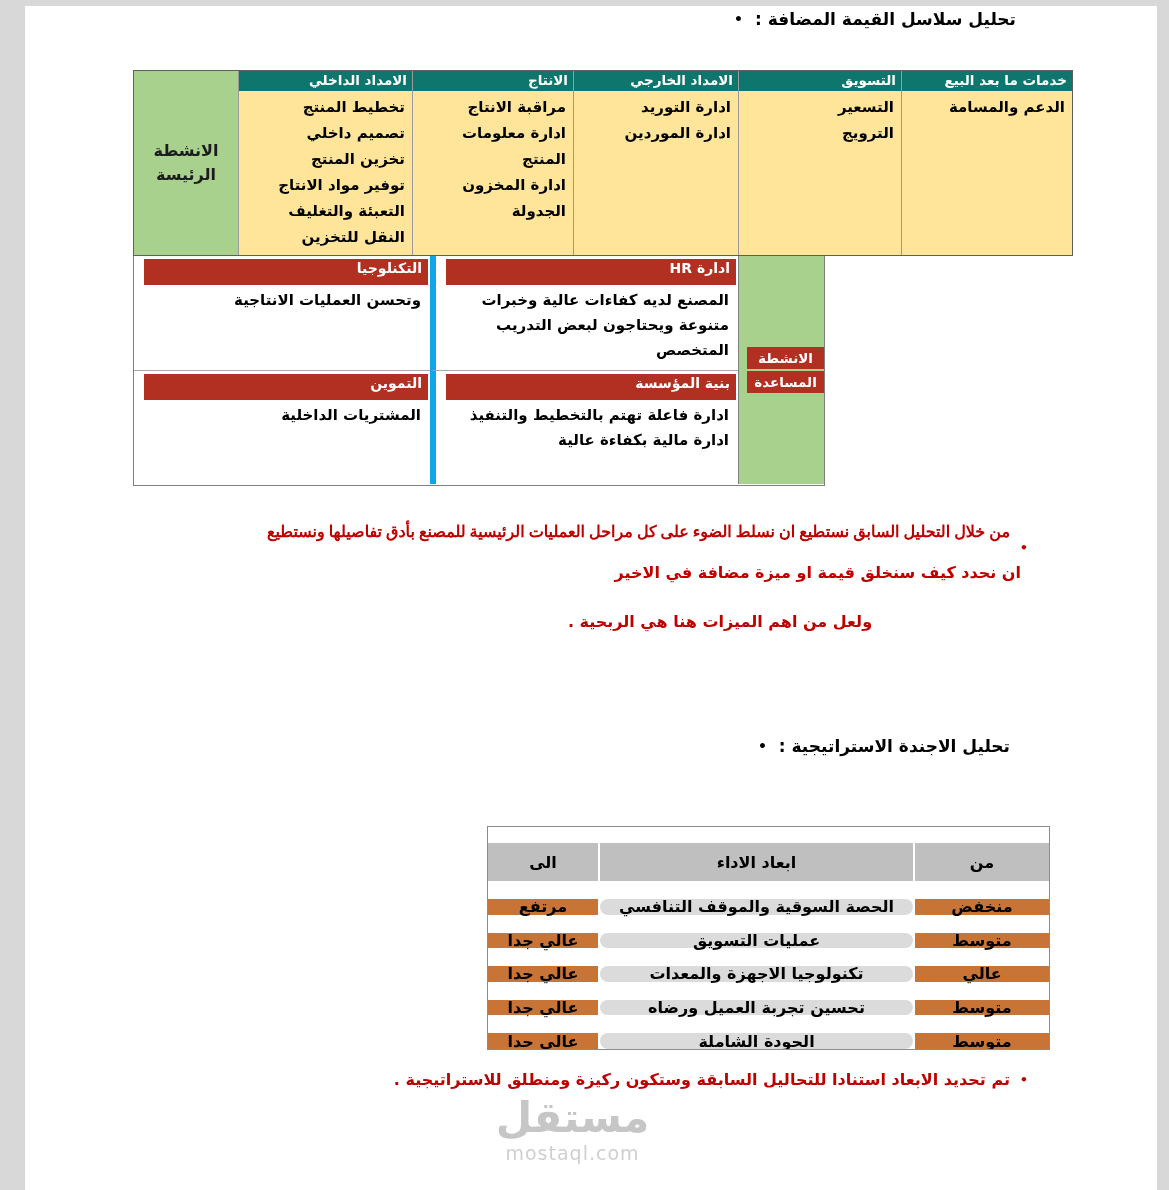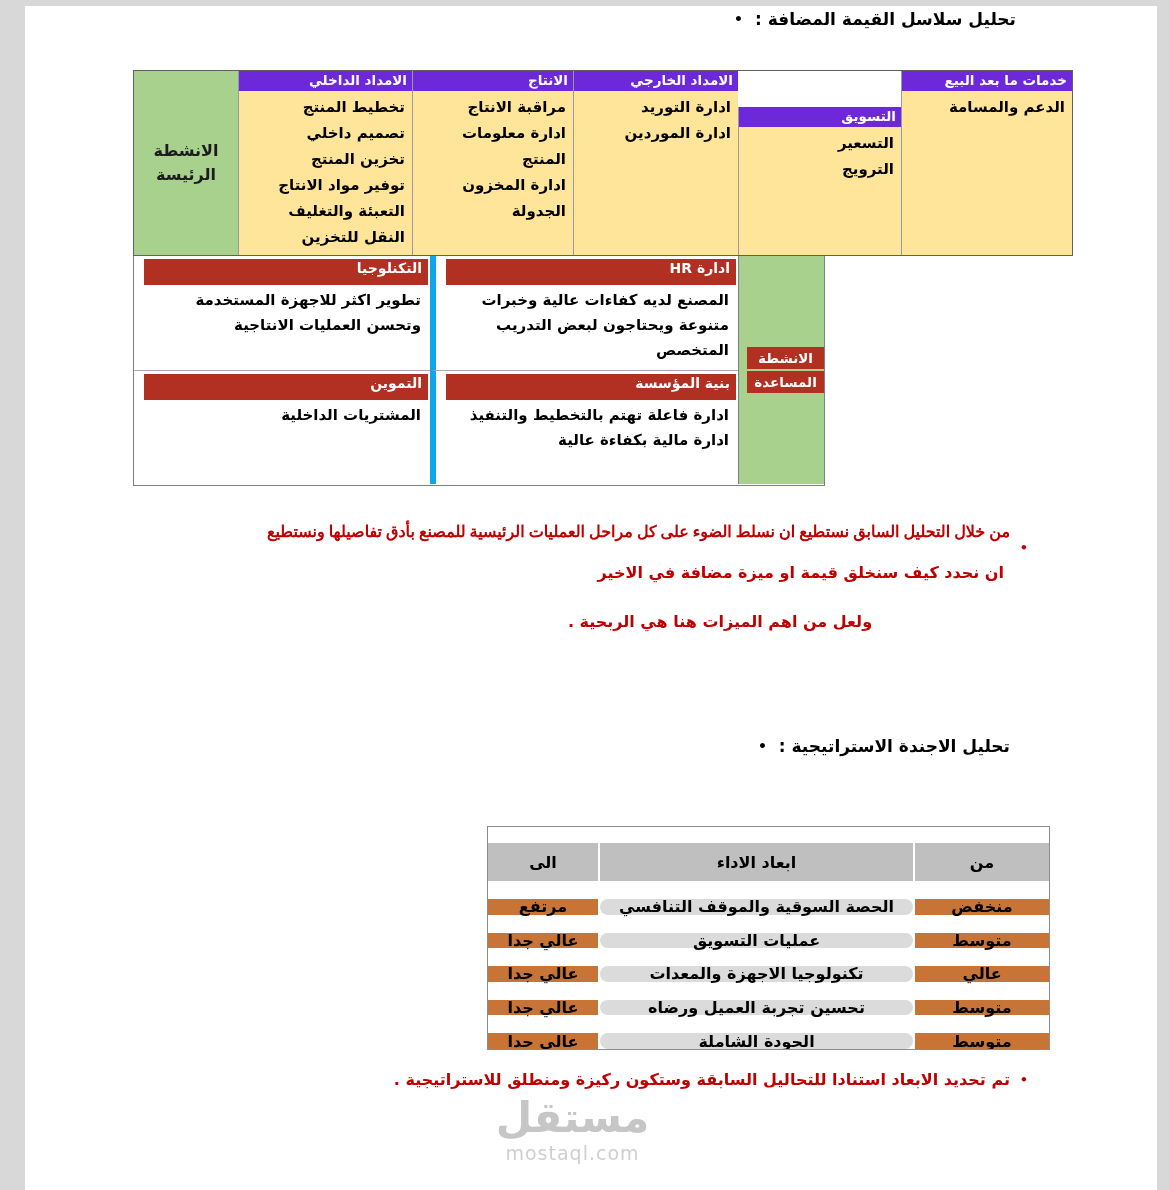--- a/index.html
+++ b/index.html
@@ -29,21 +29,21 @@
     display:flex; border:1px solid #5f5f5f; background:#fff; overflow:hidden;
   }
   .vc-green {
     width:104px; flex-shrink:0; background:#A9D18E;
     display:flex; flex-direction:column; justify-content:center; align-items:center;
     font-weight:bold; font-size:16px; color:#1c1c1c; line-height:24px;
   }
   .vc-col { display:flex; flex-direction:column; border-left:1px solid #9a9a9a; flex-shrink:0; }
   .vc-col:last-child { flex:1; }
   .vc-head {
-    height:20px; background:#6d28d9; color:#fff; font-weight:bold; font-size:13.5px;
+    height:20px; background:#0f766e; color:#fff; font-weight:bold; font-size:13.5px;
     text-align:right; padding:1px 5px 0 0; white-space:nowrap;
   }
   .vc-body {
     flex:1; background:#FFE599; text-align:right; font-weight:bold; font-size:15px;
     line-height:26px; padding:3px 7px 0 2px; color:#000;
   }
 
   
   .sup {
     position:absolute; left:133px; top:256px; width:692px; height:230px;
@@ -141,41 +141,40 @@
   </div>
 
   <div class="vc-col" style="width:165px;">
     <div class="vc-head ar">الامداد الخارجي</div>
     <div class="vc-body">
       <div class="ar">ادارة التوريد</div>
       <div class="ar">ادارة الموردين</div>
     </div>
   </div>
 
-  <div class="vc-col" style="width:163px;margin-top:36px;">
+  <div class="vc-col" style="width:163px;">
     <div class="vc-head ar">التسويق</div>
     <div class="vc-body">
       <div class="ar">التسعير</div>
       <div class="ar">الترويج</div>
     </div>
   </div>
 
   <div class="vc-col">
     <div class="vc-head ar">خدمات ما بعد البيع</div>
     <div class="vc-body">
       <div class="ar">الدعم والمسامة</div>
     </div>
   </div>
 </div>
 
 <div class="sup">
   <div class="sup-cell">
     <div class="sup-bar ar">التكنلوجيا</div>
     <div class="sup-text">
-      <div class="ar">تطوير اكثر للاجهزة المستخدمة</div>
       <div class="ar">وتحسن العمليات الانتاجية</div>
     </div>
   </div>
 
   <div class="sup-cell c2">
     <div class="sup-bar ar">ادارة HR</div>
     <div class="sup-text">
       <div class="ar">المصنع لديه كفاءات عالية وخبرات</div>
       <div class="ar">متنوعة ويحتاجون لبعض التدريب</div>
       <div class="ar">المتخصص</div>
@@ -198,21 +197,21 @@
     <div class="sup-bar ar">بنية المؤسسة</div>
     <div class="sup-text">
       <div class="ar">ادارة فاعلة تهتم بالتخطيط والتنفيذ</div>
       <div class="ar">ادارة مالية بكفاءة عالية</div>
     </div>
   </div>
 </div>
 
 <span class="note-dot" style="top:540px; right:141px;">•</span>
 <div class="note ar" style="top:522px; right:159px;font-family:Liberation Serif, serif;">من خلال التحليل السابق نستطيع ان نسلط الضوء على كل مراحل العمليات الرئيسية للمصنع بأدق تفاصيلها ونستطيع</div>
-<div class="note ar" style="top:563px; right:165px;">ان نحدد كيف سنخلق قيمة او ميزة مضافة في الاخير</div>
+<div class="note ar" style="top:563px; right:148px;">ان نحدد كيف سنخلق قيمة او ميزة مضافة في الاخير</div>
 <div class="note ar note-center" style="top:588px; left:430px; width:580px;">ولعل من اهم الميزات هنا هي الربحية .</div>
 
 <div class="heading" style="top:736px; right:159px;">
   <span class="dot">•</span>
   <span class="ar">تحليل الاجندة الاستراتيجية :</span>
 </div>
 
 <div class="agenda">
   <div class="cell hd ar">الى</div>
   <div class="cell hd ar">ابعاد الاداء</div>

